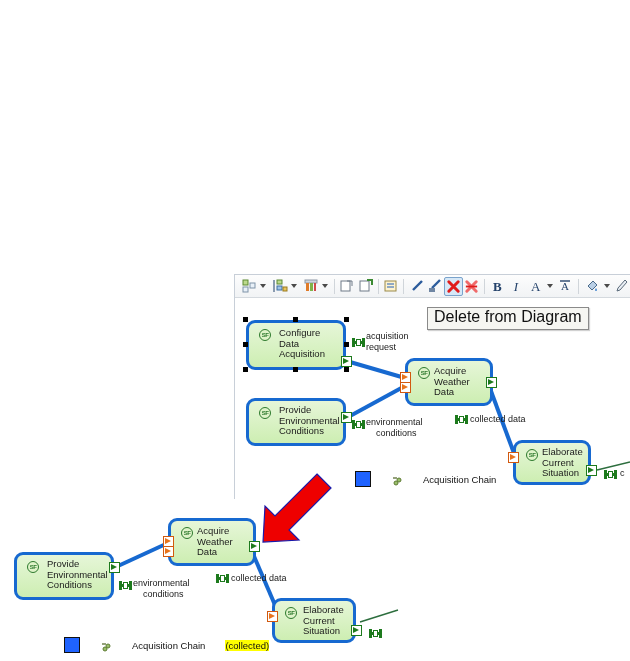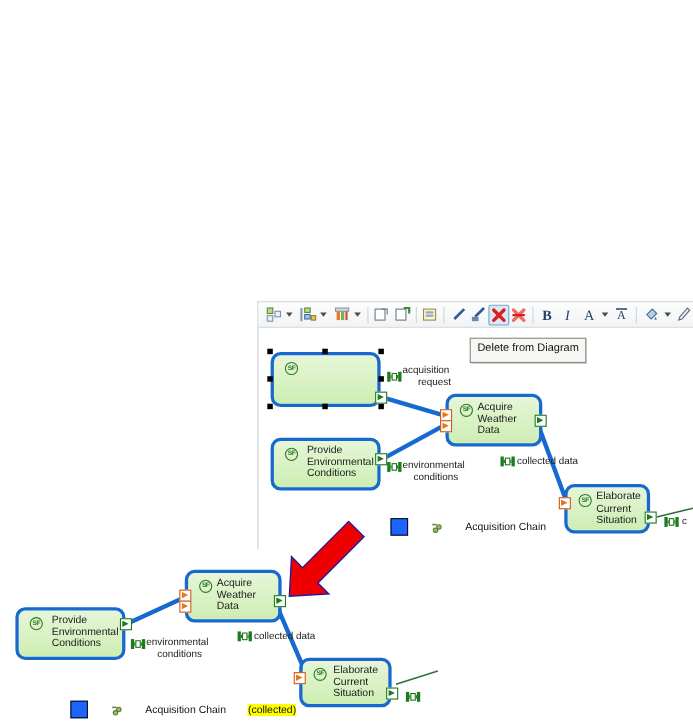--- a/index.html
+++ b/index.html
@@ -22,21 +22,21 @@
   .tb-caret::after{content:"";border-left:3px solid transparent;border-right:3px solid transparent;
                    border-top:4px solid #4a4a4a;display:block;}
   .tb-sep{width:1px;height:15px;background:#d0d5da;margin:0 3px;}
   .tb-text{font-size:13px;color:#24426b;line-height:1;}
   .tb-text.bold{font-weight:bold;font-family:"Liberation Serif",serif;}
   .tb-text.ital{font-style:italic;font-family:"Liberation Serif",serif;}
   .tb-text.ser{font-family:"Liberation Serif",serif;}
 
   #tooltip{position:absolute;left:427px;top:307px;height:18px;
            background:#f6f6f2;border:1px solid #8a8a8a;
-           padding:1px 6px 2px 6px;font-size:10px;color:#111;
+           padding:1px 6px 2px 6px;font-size:16px;color:#111;
            box-shadow:1px 1px 1px rgba(0,0,0,.18);white-space:nowrap;
            line-height:15px;}
 
   
   .node{position:absolute;box-sizing:border-box;
         background:linear-gradient(#e6f6d8,#cdeeb2);
         border:3px solid #1769d0;border-radius:9px;}
   .node .ttl{position:absolute;left:30px;top:5px;right:4px;
              font-size:9.5px;color:#1a1a1a;line-height:10.5px;}
   .node .sficon{position:absolute;left:10px;top:6px;width:12px;height:12px;
@@ -223,40 +223,41 @@
 
   <path d="M409,382 L487,382" stroke="#1769d0" stroke-width="4" fill="none"></path>
   <path d="M481,375 L495,382 L481,389 Z" fill="#1769d0"></path>
   <path d="M488,383 L515,456" stroke="#1769d0" stroke-width="4" fill="none"></path>
 
   <path d="M597,470 L630,462" stroke="#2d6e3e" stroke-width="1.4" fill="none"></path>
 </svg>
 
 <div class="node sel" style="left:246px;top:320px;width:100px;height:50px;">
   <span class="sficon">SF</span>
+  <span class="ttl">Configure Data<br>Acquisition</span>
 </div>
 
 <div class="handle" style="left:243px;top:317px;"></div>
 <div class="handle" style="left:293px;top:317px;"></div>
 <div class="handle" style="left:344px;top:317px;"></div>
 <div class="handle" style="left:243px;top:342px;"></div>
 <div class="handle" style="left:344px;top:342px;"></div>
 <div class="handle" style="left:243px;top:367px;"></div>
 <div class="handle" style="left:293px;top:367px;"></div>
 <div class="handle" style="left:344px;top:367px;"></div>
 
 <div class="port-out" style="left:341px;top:356px;"></div>
 
 <div class="exicon" style="left:352px;top:338px;">
   <i class="b1"></i>
     <i class="bm"></i>
     <i class="b2"></i>
     <span class="cl"></span>
 </div>
-<span class="exlabel" style="left:366px;top:331px;">acquisition<br><span style="margin-left:14px;display:inline-block;">request</span></span>
+<span class="exlabel" style="left:366px;top:331px;">acquisition<br><span style="display:inline-block;">request</span></span>
 
 <div class="node" style="left:405px;top:358px;width:88px;height:48px;">
   <span class="sficon">SF</span>
   <span class="ttl" style="left:26px;">Acquire Weather<br>Data</span>
 </div>
 <div class="port-in" style="left:400px;top:372px;"></div>
 <div class="port-in" style="left:400px;top:382px;"></div>
 <div class="port-out" style="left:486px;top:377px;"></div>
 
 <div class="node" style="left:246px;top:398px;width:100px;height:48px;">

